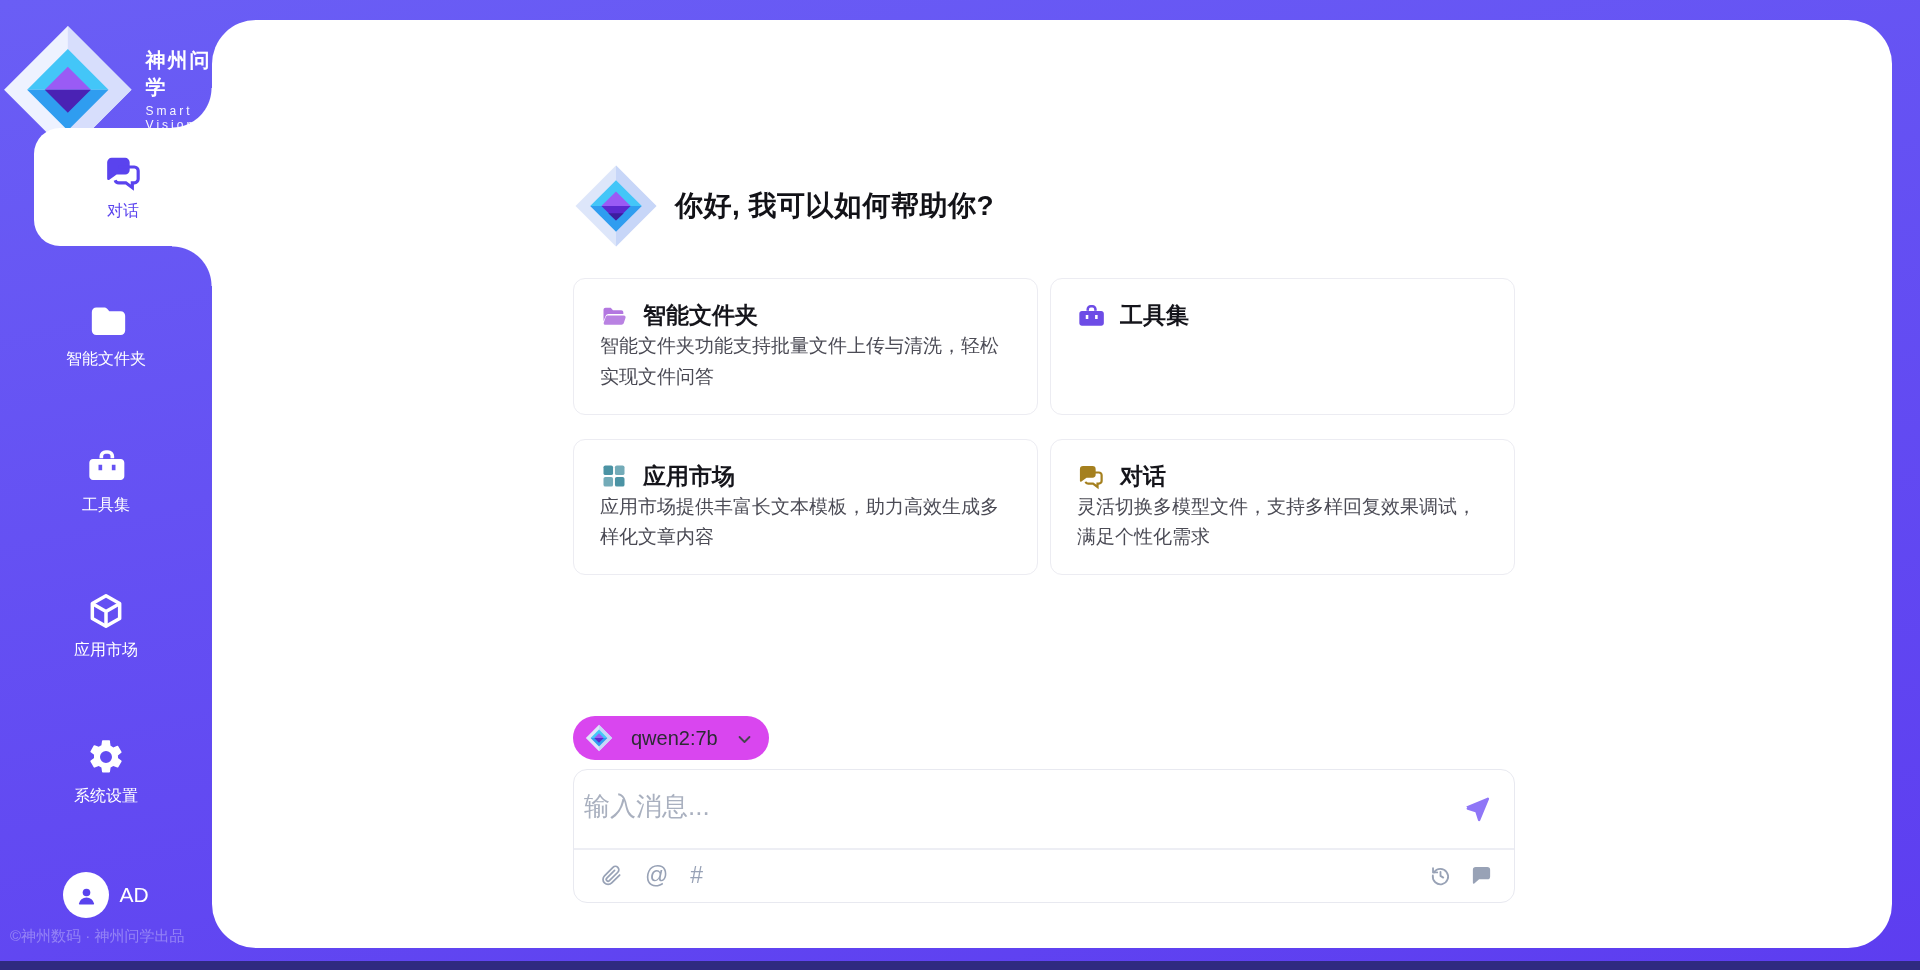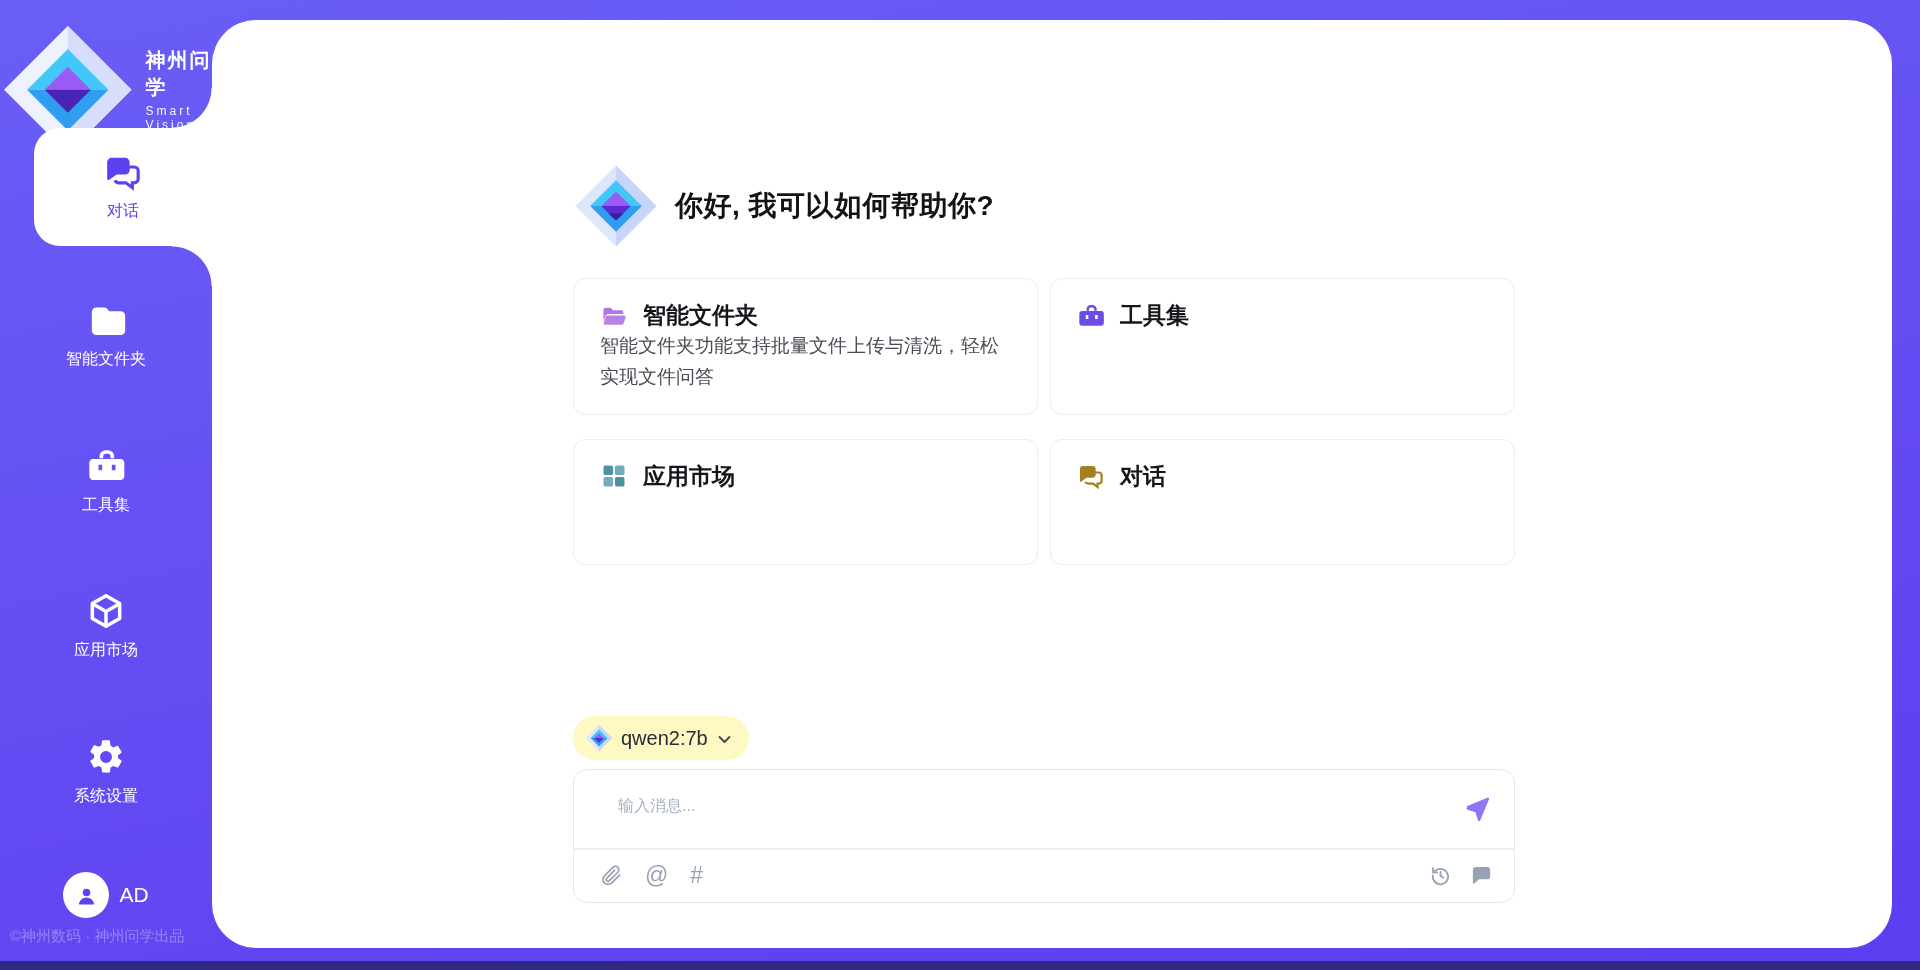--- a/index.html
+++ b/index.html
@@ -47,27 +47,27 @@
   .greeting svg { width:86px; height:86px; }
   .greeting-text { font-size:28px; font-weight:700; color:#121217; letter-spacing:.5px; }
 
   .cards { position:absolute; top:258px; left:0; right:0; display:grid; grid-template-columns:1fr 1fr; column-gap:12px; row-gap:24px; }
   .card { border:1.5px solid #ececf2; border-radius:12px; padding:21px 26px; min-height:126px; background:#fff; cursor:pointer; }
   .card-head { display:flex; align-items:center; gap:15px; }
   .card-head svg { width:28px; height:28px; flex:none; }
   .card-title { font-size:23px; font-weight:700; color:#15151b; }
   .card-desc { font-size:19px; color:#4b4b55; line-height:1.62; }
 
-  .model-pill { position:absolute; top:696px; left:0; height:44px; display:inline-flex; align-items:center; gap:8px; padding:0 16px 0 12px; background:#fef9c3; border-radius:22px; cursor:pointer; }
+  .model-pill { position:absolute; top:696px; left:0; height:44px; display:inline-flex; align-items:center; gap:18px; padding:0 16px 0 12px; background:#d946ef; border-radius:22px; cursor:pointer; }
   .model-pill .pill-logo { width:28px; height:28px; }
   .model-label { font-size:20px; color:#2b2b33; }
   .model-pill .chev { width:17px; height:17px; color:#45454e; margin-top:2px; }
 
   .composer { position:absolute; top:749px; left:0; right:0; height:134px; border:1.5px solid #e8e9f0; border-radius:14px; background:#fff; }
-  .composer input { position:absolute; top:13px; left:44px; right:72px; height:46px; border:none; outline:none; font-size:16px; color:#a16207; font-family:inherit; background:transparent; }
+  .composer input { position:absolute; top:13px; left:10px; right:72px; height:46px; border:none; outline:none; font-size:26px; color:#a16207; font-family:inherit; background:transparent; }
   .composer input::placeholder { color:#a9b0bf; }
   .send-btn { position:absolute; top:23px; right:21px; width:32px; height:32px; color:#8f76f7; background:none; border:none; cursor:pointer; padding:0; }
   .send-btn svg { width:32px; height:32px; }
   .composer-divider { position:absolute; top:78px; left:0; right:0; height:1.5px; background:#edeef4; }
   .composer-row { position:absolute; left:26px; right:21px; bottom:0; height:54px; display:flex; align-items:center; gap:22px; color:#98a2b6; }
   .composer-row .spacer { flex:1; }
   .c-icon { width:23px; height:23px; color:#98a2b6; cursor:pointer; }
   .glyph-icon { font-size:23px; line-height:1; color:#98a2b6; cursor:pointer; }
   .right-icons { display:flex; align-items:center; gap:18px; color:#8f99ae; }
 </style>
@@ -184,30 +184,32 @@
       <div class="card">
         <div class="card-head">
           <svg viewBox="0 0 24 24" fill="currentColor" style="color: rgb(75, 147, 164);">
             <rect x="3" y="3" width="8.2" height="8.2" rx="1.6"></rect>
             <rect x="12.8" y="3" width="8.2" height="8.2" rx="1.6" opacity=".78"></rect>
             <rect x="3" y="12.8" width="8.2" height="8.2" rx="1.6" opacity=".78"></rect>
             <rect x="12.8" y="12.8" width="8.2" height="8.2" rx="1.6"></rect>
           </svg>
           <span class="card-title">应用市场</span>
         </div>
+        <div class="card-desc">应用市场提供丰富长文本模板，助力高效生成多样化文章内容</div>
       </div>
 
       <div class="card">
         <div class="card-head">
           <svg viewBox="0 0 24 24" fill="currentColor" style="color: rgb(165, 128, 31);">
             <path d="M2.5 6.2A2.7 2.7 0 0 1 5.2 3.5h8.1A2.7 2.7 0 0 1 16 6.2v4.6a2.7 2.7 0 0 1-2.7 2.7H8.2l-4.4 3.2c-.5.4-1.3 0-1.3-.7V6.2z"></path>
             <path d="M9.5 9h9.3a2.3 2.3 0 0 1 2.3 2.3v4.9a2.3 2.3 0 0 1-2.3 2.3h-1.2v2.9l-3.9-2.9h-4.2a2.3 2.3 0 0 1-2.2-1.6" fill="none" stroke="currentColor" stroke-width="1.9"></path>
           </svg>
           <span class="card-title">对话</span>
         </div>
+        <div class="card-desc">灵活切换多模型文件，支持多样回复效果调试，满足个性化需求</div>
       </div>
 
     </div>
 
     <div class="model-pill">
       <svg class="pill-logo" viewBox="0 0 100 100">
         <polygon points="50,3 97,50 50,97 3,50" fill="#dde6fa"></polygon>
         <polygon points="50,3 97,50 50,97" fill="#c7d6f8"></polygon>
         <polygon points="50,20 80,50 20,50" fill="#43c6f8"></polygon>
         <polygon points="20,50 80,50 50,80" fill="#2f9df0"></polygon>

